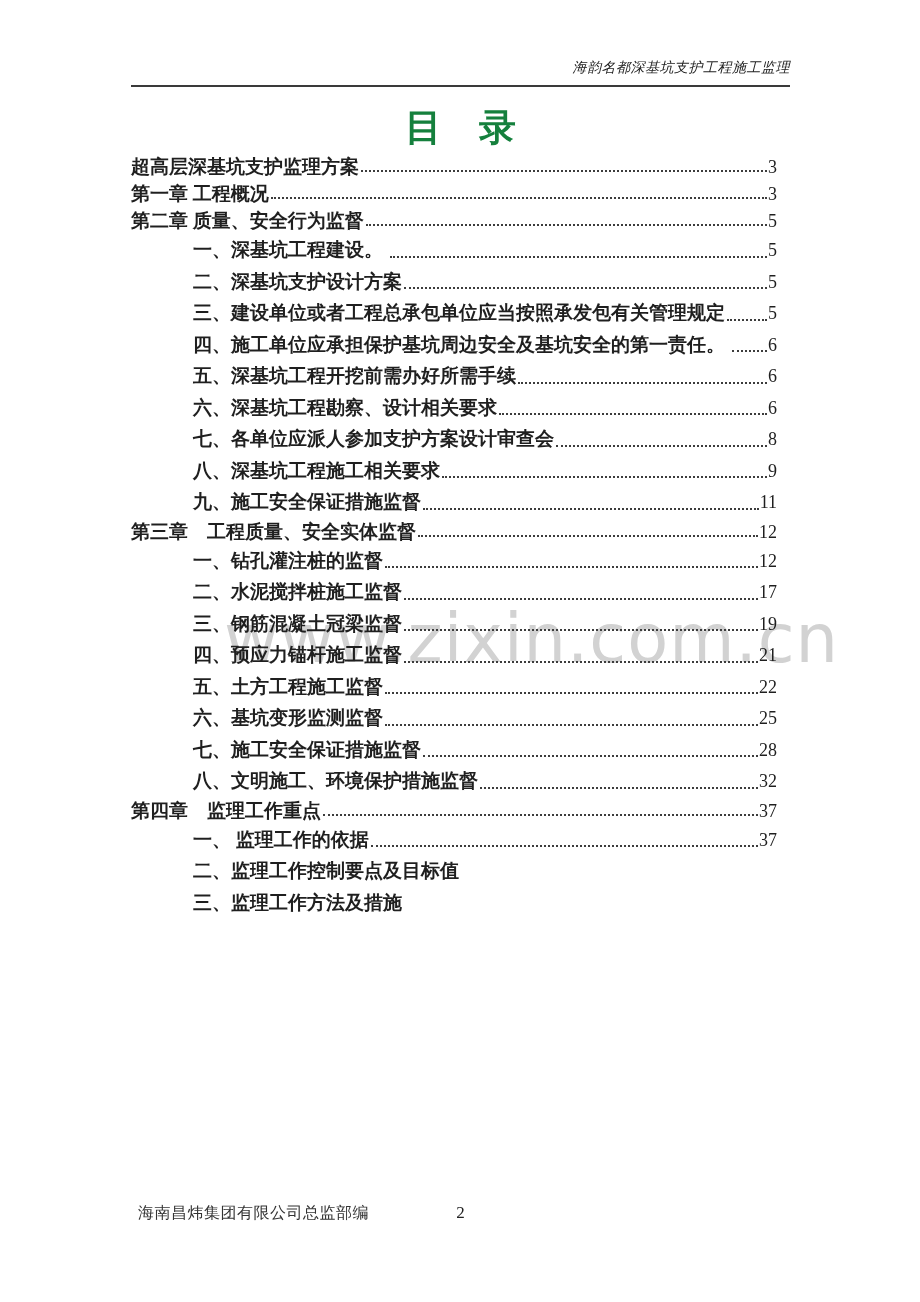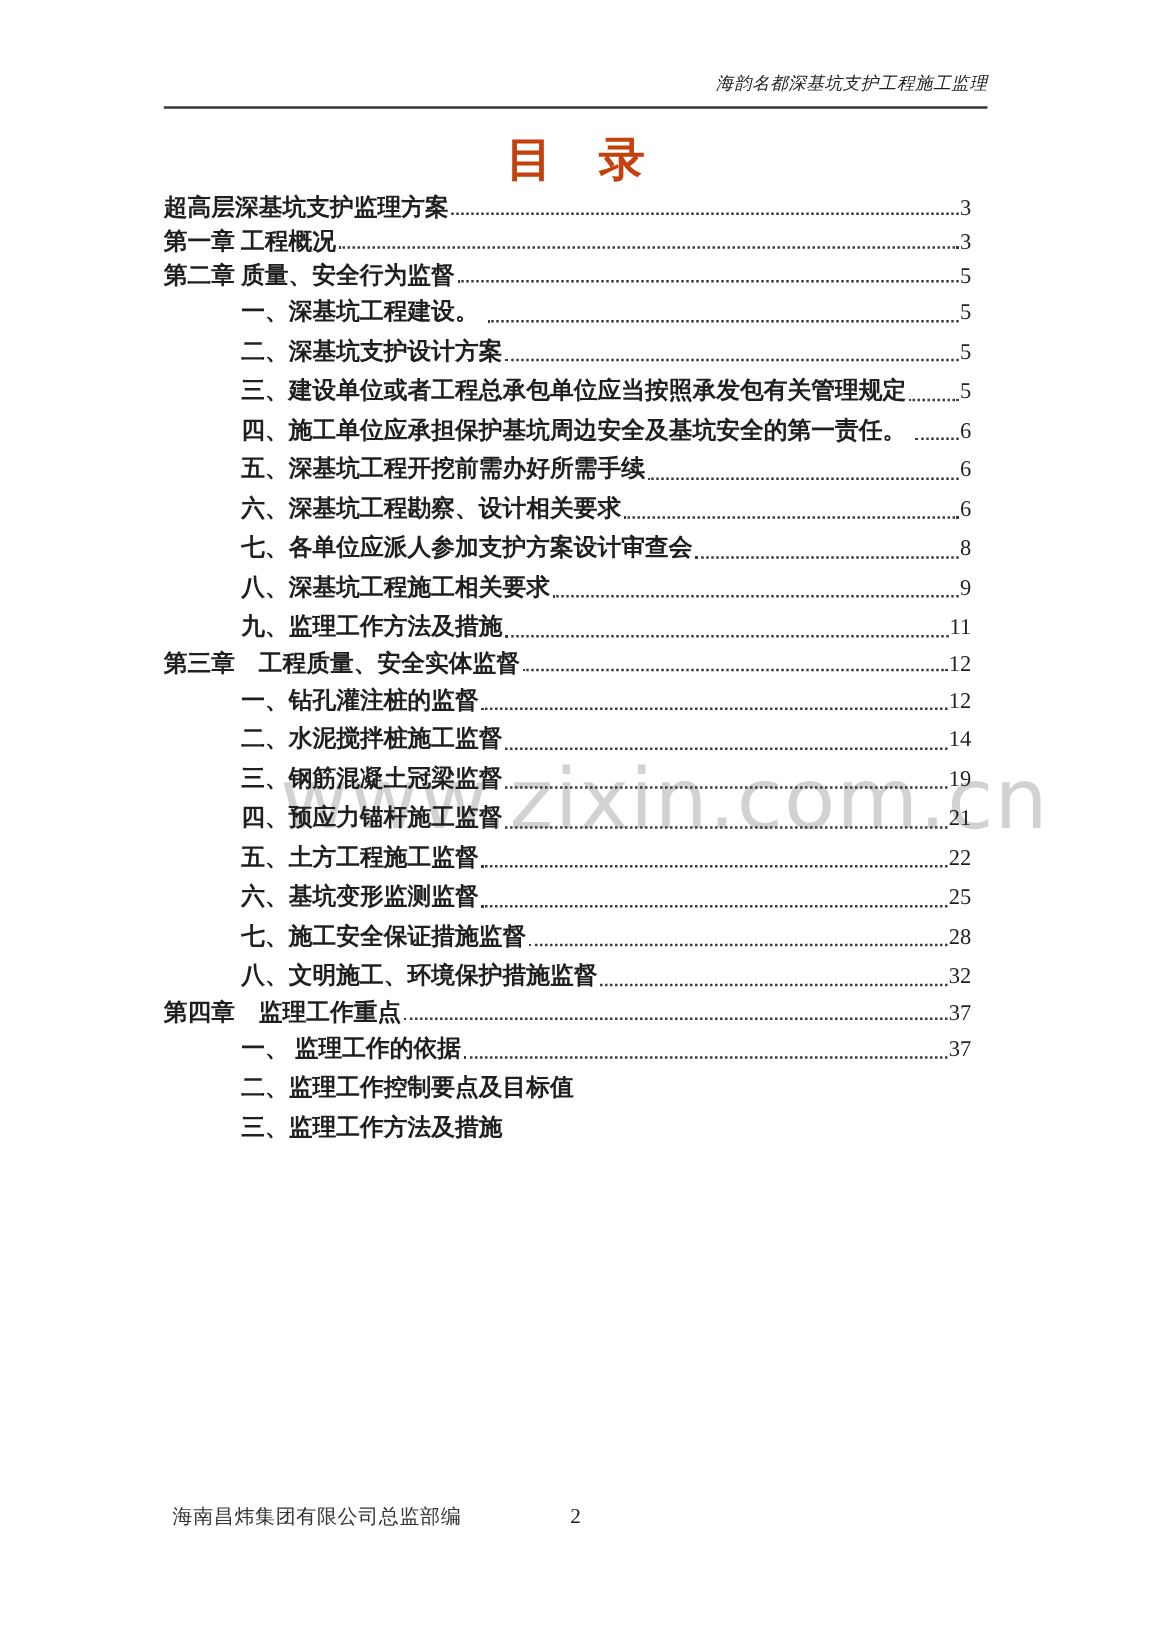--- a/index.html
+++ b/index.html
@@ -61,21 +61,21 @@
     height: 0;
   }
   
   .doc-title {
     margin: 18px 0 2px 0;
     text-align: center;
     font-family: "DejaVu Sans", "Liberation Sans", sans-serif;
     font-weight: bold;
     font-size: 37px;
     line-height: 46px;
-    color: #c2410c;
+    color: #15803d;
   }
   
   .toc-list {
     margin-top: 2px;
     padding-right: 13px;
   }
   .toc-row {
     display: flex;
     align-items: baseline;
     font-size: 19px;
@@ -191,38 +191,38 @@
     <span class="toc-label">七、各单位应派人参加支护方案设计审查会</span>
     <span class="toc-leader"></span>
     <span class="toc-page">8</span>
   </div>
         <div class="toc-row l2">
     <span class="toc-label">八、深基坑工程施工相关要求</span>
     <span class="toc-leader"></span>
     <span class="toc-page">9</span>
   </div>
         <div class="toc-row l2">
-    <span class="toc-label">九、监理工作方法及措施</span>
+    <span class="toc-label">九、施工安全保证措施监督</span>
     <span class="toc-leader"></span>
     <span class="toc-page">11</span>
   </div>
         <div class="toc-row l1">
     <span class="toc-label">第三章　工程质量、安全实体监督</span>
     <span class="toc-leader"></span>
     <span class="toc-page">12</span>
   </div>
         <div class="toc-row l2">
     <span class="toc-label">一、钻孔灌注桩的监督</span>
     <span class="toc-leader"></span>
     <span class="toc-page">12</span>
   </div>
         <div class="toc-row l2">
     <span class="toc-label">二、水泥搅拌桩施工监督</span>
     <span class="toc-leader"></span>
-    <span class="toc-page">14</span>
+    <span class="toc-page">17</span>
   </div>
         <div class="toc-row l2">
     <span class="toc-label">三、钢筋混凝土冠梁监督</span>
     <span class="toc-leader"></span>
     <span class="toc-page">19</span>
   </div>
         <div class="toc-row l2">
     <span class="toc-label">四、预应力锚杆施工监督</span>
     <span class="toc-leader"></span>
     <span class="toc-page">21</span>

